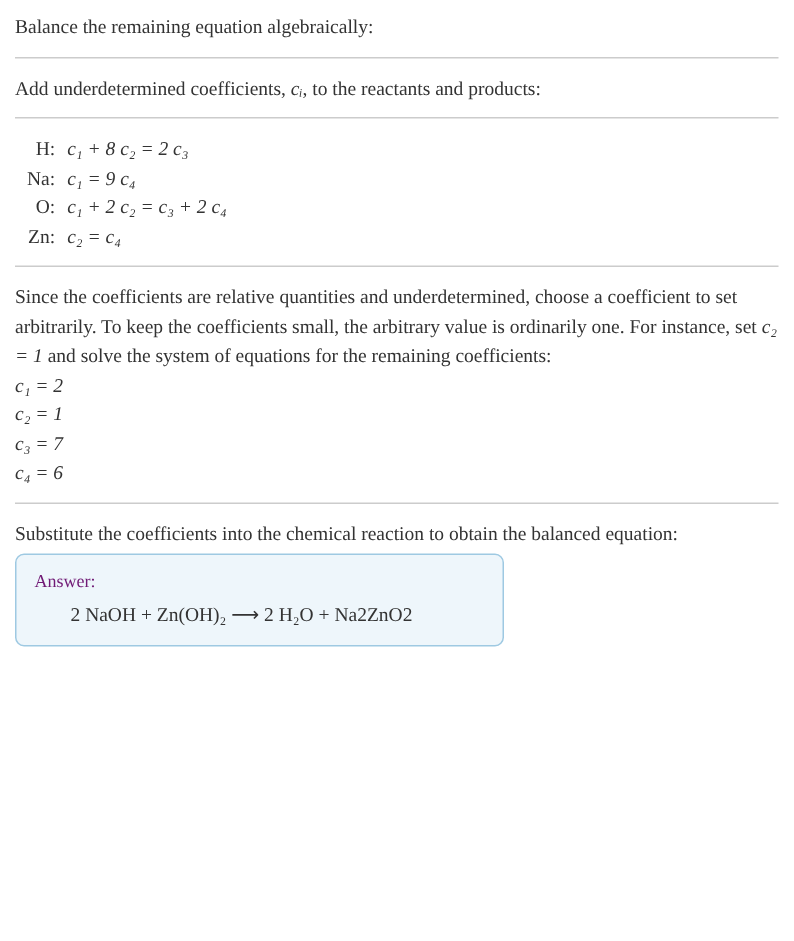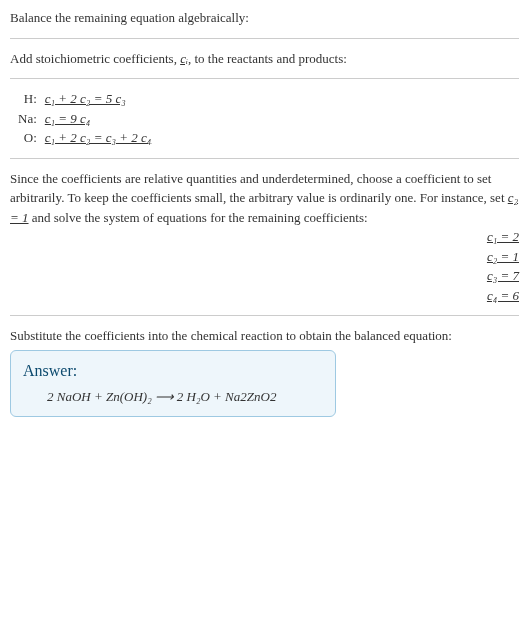--- a/index.html
+++ b/index.html
@@ -28,80 +28,82 @@
   .eq-table td {
     padding: 0 4px;
     vertical-align: baseline;
     white-space: nowrap;
   }
   .eq-table td.lbl {
     text-align: right;
   }
   .coef-list {
     margin-left: 0;
-    text-align: right;
   }
   .coef-list div {
     padding: 0;
   }
   .answer-box {
     border: 1px solid #9ec9e2;
     background: #eef6fb;
     border-radius: 6px;
     padding: 8px 12px 10px 12px;
     display: inline-block;
     min-width: 300px;
   }
   .answer-label {
-    font-size: 16px;
-    color: #0c4a6e;
+    font-size: 12px;
+    color: #701a75;
     margin-bottom: 4px;
   }
   .answer-eq {
     padding-left: 24px;
-    font-style: italic;
   }
-  .ital { font-style: italic; text-decoration: underline; }
+  .ital { font-style: italic; }
 </style>
 </head>
 <body>
 
 
 
 
 <div class="section">
   <div>Balance the remaining equation algebraically:</div>
 </div>
 
 <hr class="sep">
 
 
 <div class="section">
   <div>
-    <span>Add stoichiometric coefficients, </span><span class="ital">cᵢ</span><span>, to the reactants and products:</span>
+    <span>Add underdetermined coefficients, </span><span class="ital">cᵢ</span><span>, to the reactants and products:</span>
   </div>
 </div>
 
 <hr class="sep">
 
 
 <div class="section">
   <table class="eq-table">
     <tbody>
         <tr>
       <td class="lbl">H:</td>
-      <td class="ital">c₁ + 2 c₂ = 5 c₃</td>
+      <td class="ital">c₁ + 8 c₂ = 2 c₃</td>
     </tr>
     <tr>
       <td class="lbl">Na:</td>
       <td class="ital">c₁ = 9 c₄</td>
     </tr>
     <tr>
       <td class="lbl">O:</td>
       <td class="ital">c₁ + 2 c₂ = c₃ + 2 c₄</td>
+    </tr>
+    <tr>
+      <td class="lbl">Zn:</td>
+      <td class="ital">c₂ = c₄</td>
     </tr>
   </tbody>
     </table>
 </div>
 
 <hr class="sep">
 
 
 <div class="section">
   <div>

